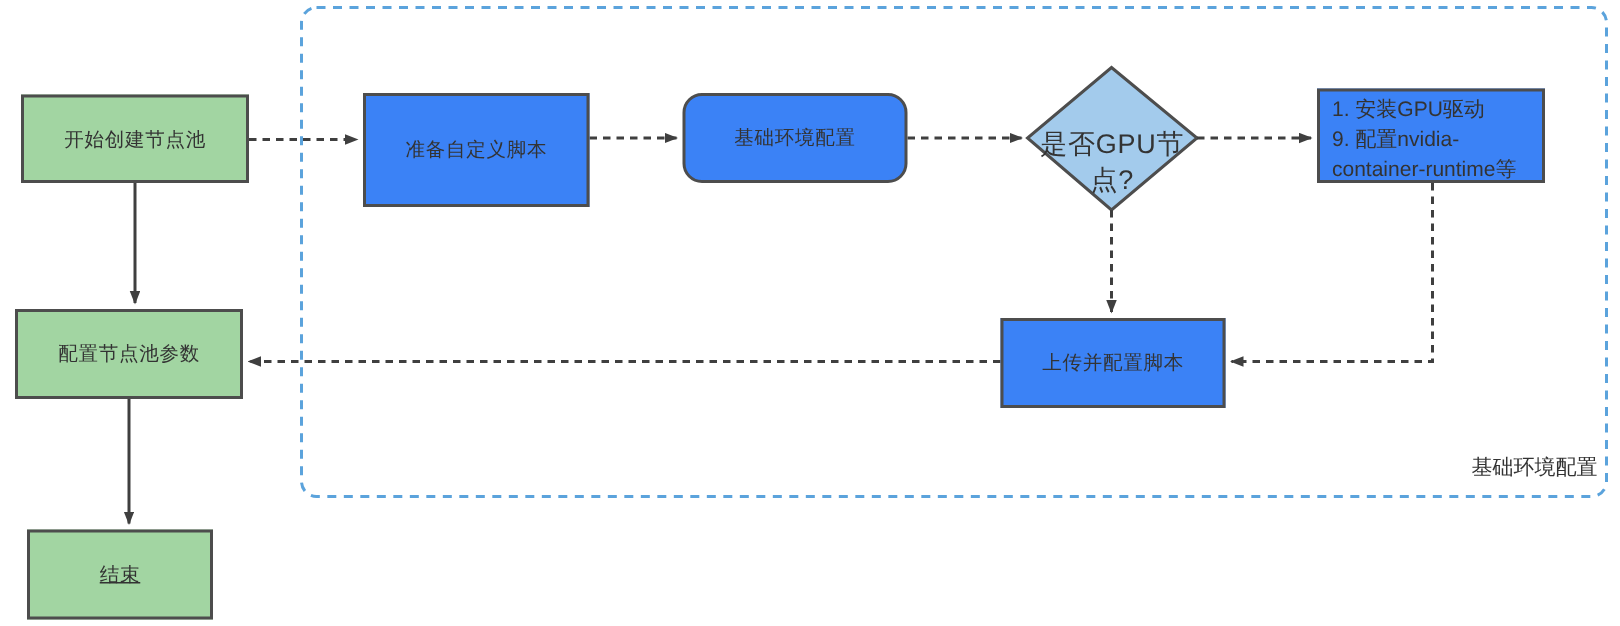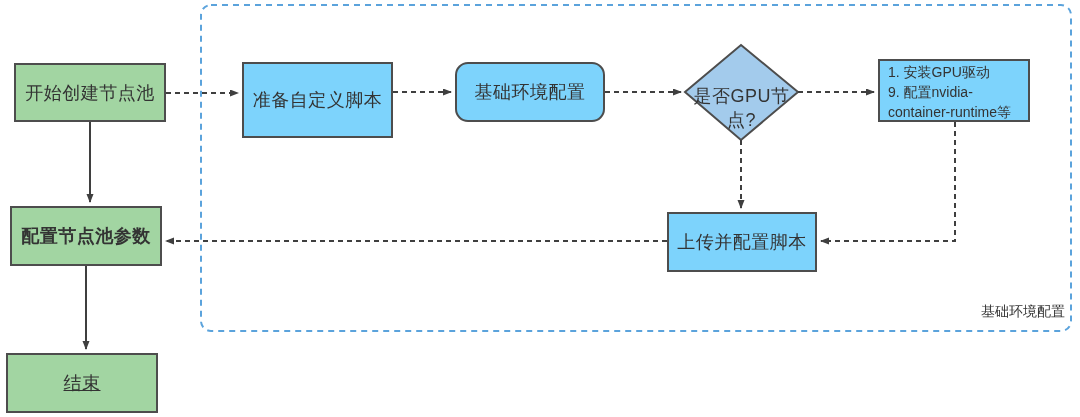--- a/index.html
+++ b/index.html
@@ -24,33 +24,33 @@
     height: 417px;
     pointer-events: none;
   }
   .node {
     position: absolute;
     box-sizing: border-box;
     border: 2px solid #4d4d4d;
     display: flex;
     align-items: center;
     justify-content: center;
-    font-size: 18px;
+    font-size: 13px;
     text-align: center;
     letter-spacing: 0.5px;
   }
   .node.green { background: #a2d5a2; }
-  .node.blue  { background: #7dd3fc; }
+  .node.blue  { background: #3b82f6; }
 
   .node-start         { left: 14px;  top: 63px;  width: 152px; height: 59px; }
   .node-prepare       { left: 242px; top: 62px;  width: 151px; height: 76px; }
   .node-baseenv       { left: 455px; top: 62px;  width: 150px; height: 60px; border-radius: 13px; }
   .node-upload        { left: 667px; top: 212px; width: 150px; height: 60px; font-family: Liberation Mono, monospace; }
-  .node-configure     { left: 10px;  top: 206px; width: 152px; height: 60px; font-weight: bold; }
-  .node-end           { left: 6px;   top: 353px; width: 152px; height: 60px; text-decoration: underline; }
+  .node-configure     { left: 10px;  top: 206px; width: 152px; height: 60px; }
+  .node-end           { left: 18px;   top: 353px; width: 124px; height: 60px; text-decoration: underline; }
 
   .node-gpusteps {
     left: 878px; top: 59px; width: 152px; height: 63px;
     flex-direction: column;
     align-items: flex-start;
     justify-content: flex-start;
     padding: 1px 8px;
     font-size: 14px;
     line-height: 20px;
     text-align: left;

